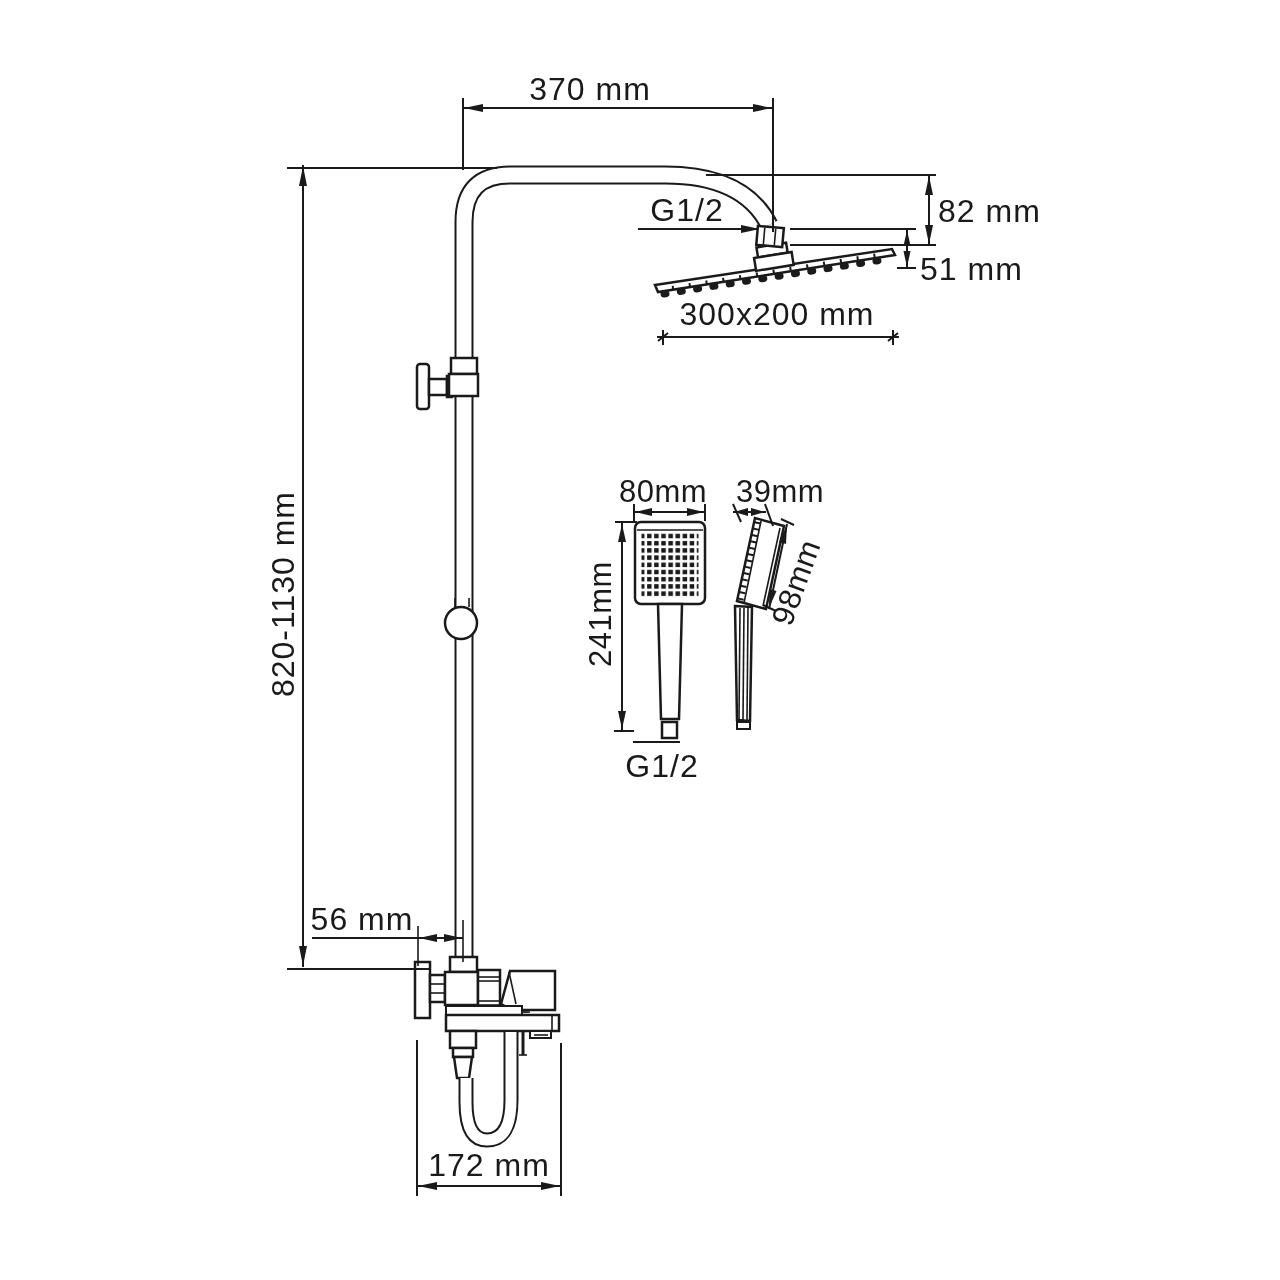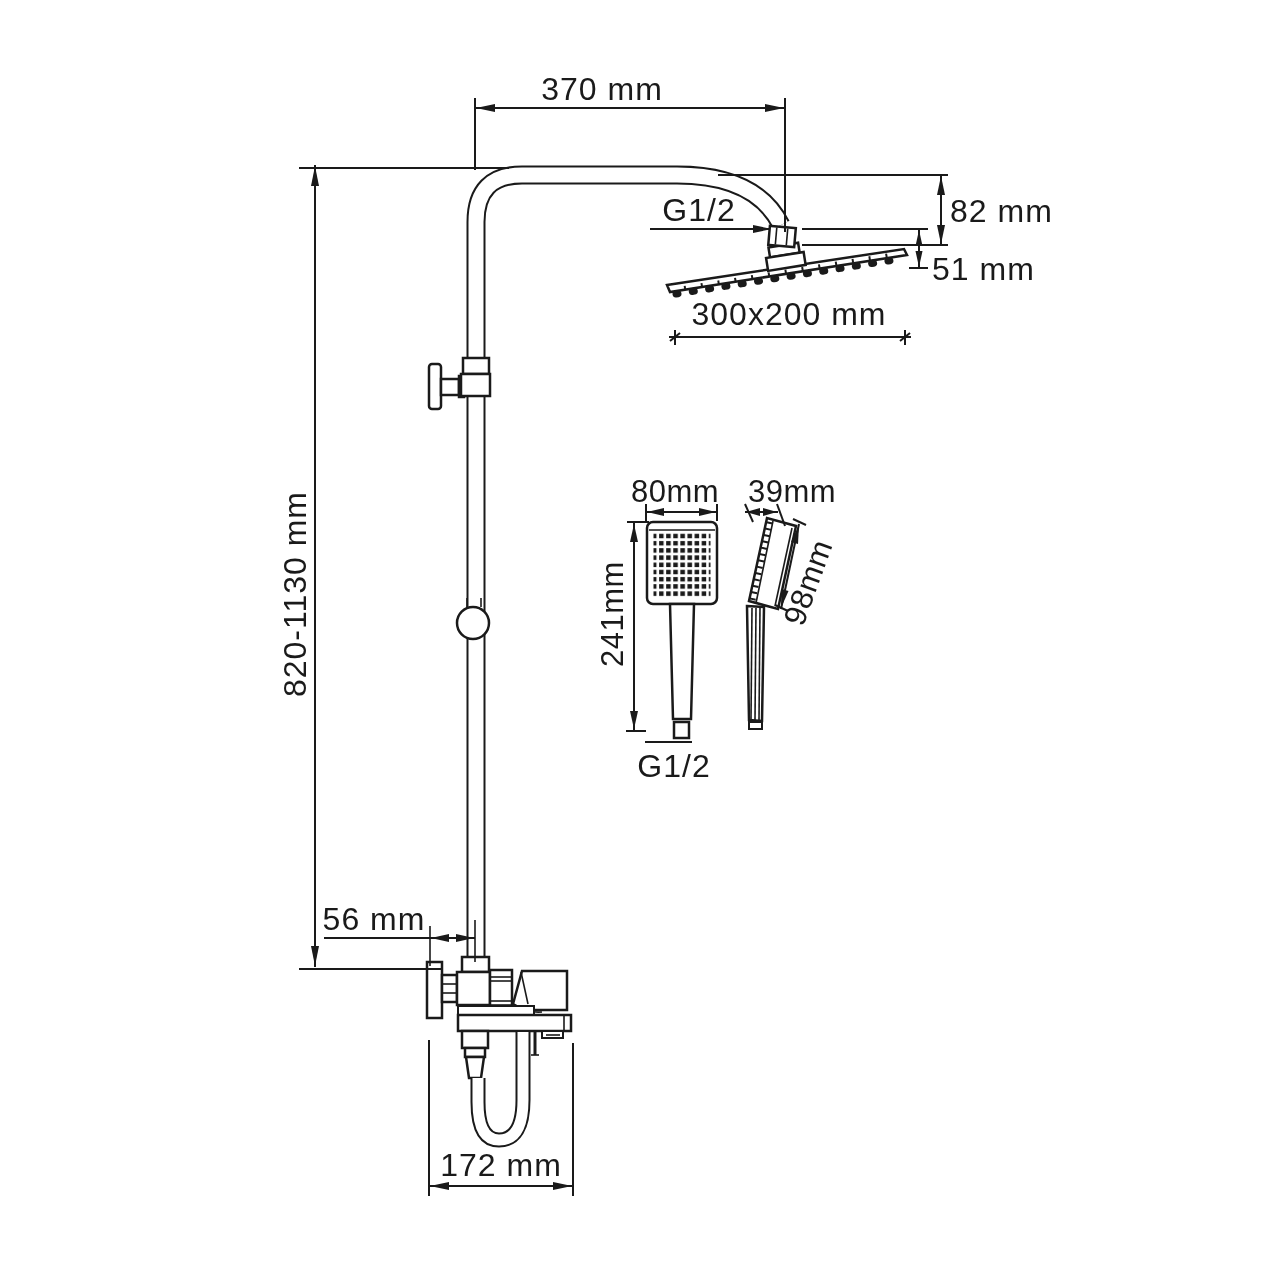--- a/index.html
+++ b/index.html
@@ -1,16 +1,16 @@
 <!DOCTYPE html>
 <html><head>
 <meta charset="utf-8">
 <style>
   html,body{margin:0;padding:0;background:#fff;}
-  .stage{width:1072px;height:1280px;background:#fff;position:relative;overflow:hidden;padding-left:12px;}
+  .stage{width:1072px;height:1280px;background:#fff;position:relative;overflow:hidden;}
   svg{display:block;}
   text{font-family:"Liberation Sans","DejaVu Sans",sans-serif;fill:#1a1a1a;}
   .dimtxt{font-size:32px;letter-spacing:1px;}
   .dimtxt-sm{font-size:31px;letter-spacing:0.5px;}
   .part{fill:#ffffff;stroke:#1a1a1a;stroke-width:2.5;}
   .partthin{fill:#ffffff;stroke:#1a1a1a;stroke-width:2;}
   .dline{stroke:#1a1a1a;stroke-width:2;fill:none;}
   .dthin{stroke:#1a1a1a;stroke-width:1.6;fill:none;}
   .arr{fill:#1a1a1a;stroke:none;}
   .pipe-outer{fill:none;stroke:#1a1a1a;stroke-width:19;}

